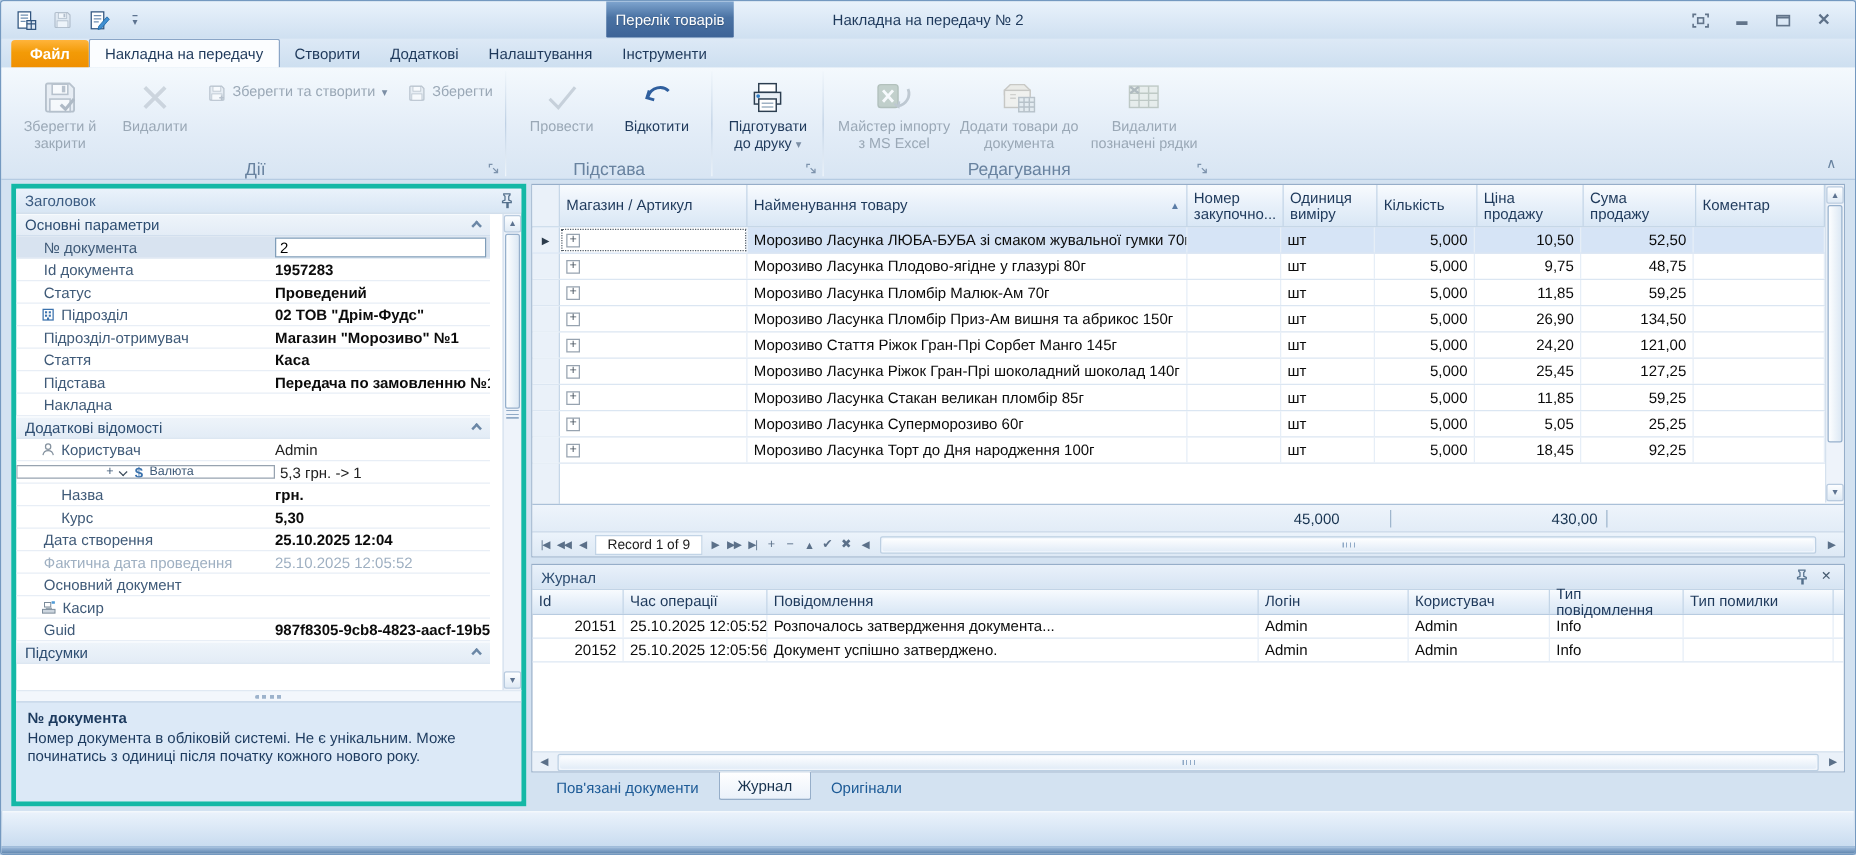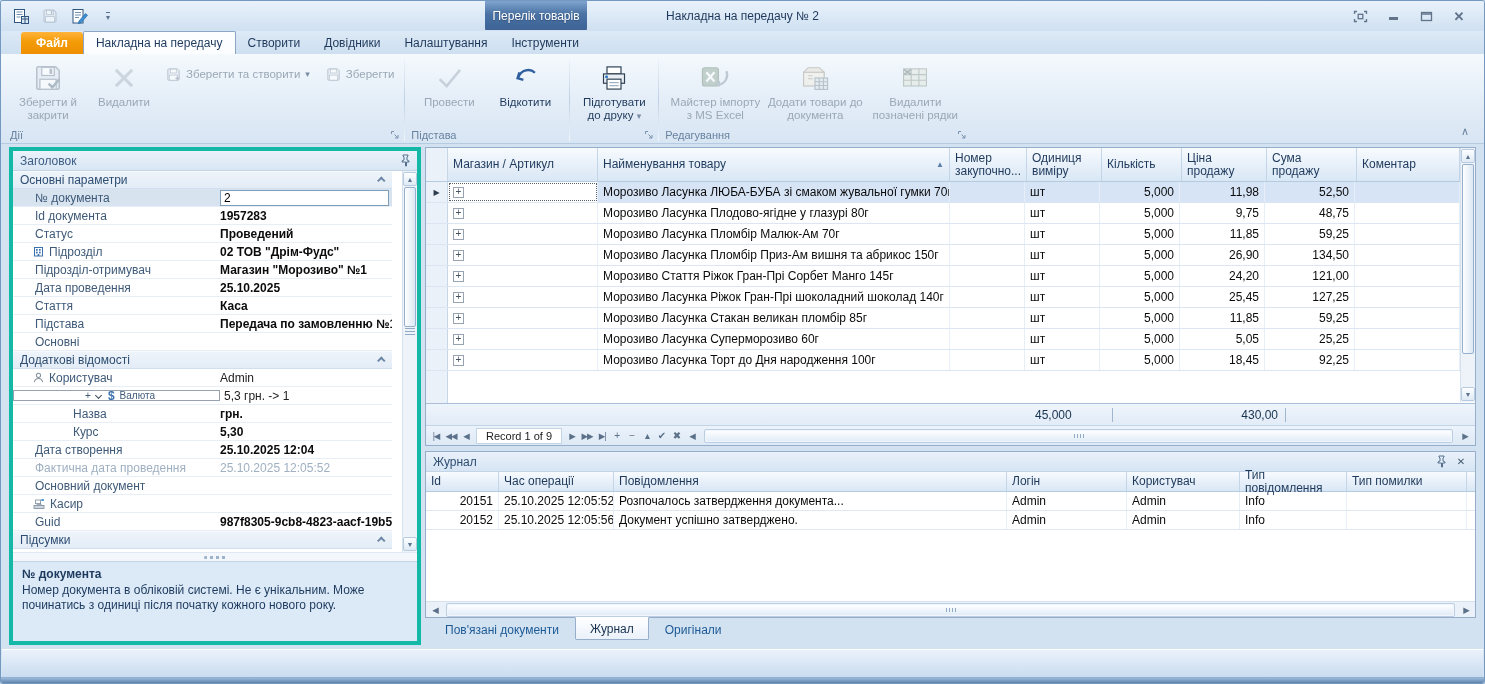--- a/index.html
+++ b/index.html
@@ -15,31 +15,31 @@
   .qat-dd{display:inline-block;border-top:1px solid #5d7focus;border-top:1px solid #5d7390;font-size:8px;color:#5d7390;padding-top:1px;line-height:7px}
   .ctx-tab{position:absolute;left:484px;top:0;height:29px;width:102px;display:flex;align-items:center;justify-content:center;
            color:#fff;background:linear-gradient(#7fa5cf,#4a72a3 45%,#3d6397);border-radius:0 0 1px 1px;font-size:12px;
            text-shadow:0 1px 1px rgba(0,0,0,.25)}
   .title{position:absolute;left:0;right:0;text-align:center;color:#1e395b;pointer-events:none}
   .winbtns{margin-left:auto;display:flex;align-items:center;gap:15px;padding-right:16px;position:relative;z-index:2}
   .winbtn{display:inline-flex;align-items:center;justify-content:center;width:18px;height:16px;color:#5e7189}
   .winbtn.close-x{font-size:13px;font-weight:bold;font-family:"DejaVu Serif","Liberation Serif",serif}
 
   
-  .tabrow{height:23px;flex:0 0 23px;background:linear-gradient(#dde9f6,#cddff0);display:flex;align-items:flex-end;padding-left:20px;position:relative}
+  .tabrow{height:23px;flex:0 0 23px;background:linear-gradient(#dde9f6,#cddff0);display:flex;align-items:flex-end;padding-left:8px;position:relative}
   .tab{height:22px;display:flex;align-items:center;padding:0 12px;color:#1e395b;border-radius:2px 2px 0 0;cursor:default}
   .tab.file{background:linear-gradient(#ffb43b,#f39b07 45%,#ef8f00);color:#fff;font-weight:bold;padding:0 15px;border-radius:3px 3px 0 0}
   .tab.active{background:#fbfdff;border:1px solid #8ba6c7;border-bottom:none;height:23px}
 
   
   .ribbon{height:90px;flex:0 0 90px;background:linear-gradient(#f4f9fd,#e2ecf7 60%,#d8e5f3);border-bottom:1px solid #b5cbe2;
           display:flex;align-items:stretch;padding:1px 4px 0;position:relative}
   .rgroup{display:flex;flex-direction:column;padding:0 1px}
   .rgroup-body{flex:1;display:flex;align-items:flex-start;padding:3px 4px 0}
-  .rgroup-label{height:17px;display:flex;align-items:center;justify-content:flex-start;gap:4px;color:#68829f;font-size:11px;position:relative;padding:0 4px}
+  .rgroup-label{height:17px;display:flex;align-items:center;justify-content:center;gap:4px;color:#68829f;font-size:14px;position:relative;padding:0 4px}
   .launcher{position:absolute;right:2px;bottom:3px}
   .rsep{width:1px;background:linear-gradient(#f0f6fb,#bed0e4,#f0f6fb);margin:2px 1px}
   .bigbtn{width:76px;display:flex;flex-direction:column;align-items:center;text-align:center;font-size:11.5px;line-height:13px;
           padding:2px 2px 0;border-radius:3px;color:#1e395b;cursor:default}
   .bigbtn .bico{height:36px;display:flex;align-items:center;justify-content:center}
   .bigbtn.wide{width:100px}
   .dis{color:#9aa8b6}
   .dis svg{opacity:.55}
   .smallcol{display:flex;justify-content:flex-start;gap:8px;padding-top:6px}
   .smallbtn{display:flex;align-items:center;gap:5px;height:20px;font-size:11.5px;padding:0 4px;border-radius:2px}
@@ -56,21 +56,21 @@
   .lp-header .sp{flex:1}
   .lp-body{flex:1;position:relative;overflow:hidden}
   .lp-rows{margin-right:25px}
   .pgroup{height:18px;background:linear-gradient(#eef4fa,#e3ecf6);display:flex;align-items:center;padding:0 7px;
           color:#2d4d71;border-bottom:1px solid #d2dfee;border-top:1px solid #f6fafd}
   .pgroup .sp{flex:1}
   .prow{height:18px;display:flex;align-items:center;border-bottom:1px solid #e8eef6}
   .prow .lab{flex:0 0 207px;display:flex;align-items:center;gap:5px;padding-left:22px;color:#3f5a78;white-space:nowrap;overflow:hidden}
   .prow .lab.icn{padding-left:20px}
   .prow .lab.exp{padding-left:7px}
-  .prow .lab.ind2{padding-left:60px}
+  .prow .lab.ind2{padding-left:36px}
   .prow .val{flex:1;font-weight:bold;color:#0b0b0b;white-space:nowrap;overflow:hidden}
   .prow .val.nw{font-weight:normal;color:#222}
   .prow.sel{background:#d8e3f0}
   .editbox{flex:1;height:16px;border:1px solid #7f9db9;background:#fff;padding:0 3px;line-height:14px;margin-right:3px;font-weight:normal;color:#000}
   .prow.dim .lab,.prow.dim .val{color:#9fb0c2;font-weight:normal}
   .chu{display:inline-block;width:6px;height:6px;border-left:2px solid #6b87a6;border-top:2px solid #6b87a6;transform:rotate(45deg) translateY(1px)}
   .chd{display:inline-block;width:5px;height:5px;border-left:1.5px solid #3c4c5c;border-top:1.5px solid #3c4c5c;transform:rotate(225deg);margin-right:2px}
   .cur{color:#3b72ad;font-weight:bold;font-size:12px;line-height:10px}
   
   .lp-scroll{position:absolute;top:0;right:0;bottom:0;width:15px;background:#eef3fa;border-left:1px solid #d5e1ee}
@@ -208,21 +208,21 @@
       <span class="winbtn close-x">
           <span>✕</span>
         </span>
     </div>
   </div>
 
   <div class="tabrow">
     <div class="tab file">Файл</div>
     <div class="tab active">Накладна на передачу</div>
     <div class="tab">Створити</div>
-    <div class="tab">Довідники</div>
+    <div class="tab">Додаткові</div>
     <div class="tab">Налаштування</div>
     <div class="tab">Інструменти</div>
   </div>
 
   <div class="ribbon">
 
     <div class="rgroup">
       <div class="rgroup-body">
         <div class="bigbtn dis">
           <span class="bico">
@@ -429,33 +429,29 @@
               </svg>
               <span>Підрозділ</span>
             </span>
             <span class="val">02 ТОВ "Дрім-Фудс"</span>
           </div>
           <div class="prow">
             <span class="lab">Підрозділ-отримувач</span>
               <span class="val">Магазин "Морозиво" №1</span>
           </div>
           <div class="prow">
-            <span class="lab">Дата проведення</span>
-              <span class="val">25.10.2025</span>
-          </div>
-          <div class="prow">
             <span class="lab">Стаття</span>
               <span class="val">Каса</span>
           </div>
           <div class="prow">
             <span class="lab">Підстава</span>
               <span class="val">Передача по замовленню №1</span>
           </div>
           <div class="prow">
-            <span class="lab">Основні</span>
+            <span class="lab">Накладна</span>
               <span class="val"></span>
           </div>
 
           <div class="pgroup">
             <span>Додаткові відомості</span>
               <span class="sp"></span>
               <span class="chu"></span>
           </div>
 
           <div class="prow">
@@ -575,21 +571,21 @@
 
         <div class="g-row sel g-scrollpad">
           <div class="dcell gc0">▶</div>
           <div class="dcell gc1">
               <span class="exp"></span>
             </div>
           <div class="dcell gc2">Морозиво Ласунка ЛЮБА-БУБА зі смаком жувальної гумки 70г</div>
             <div class="dcell gc3"></div>
           <div class="dcell gc4">шт</div>
           <div class="dcell gc5 ral">5,000</div>
-          <div class="dcell gc6 ral">11,98</div>
+          <div class="dcell gc6 ral">10,50</div>
           <div class="dcell gc7 ral">52,50</div>
           <div class="dcell gc8"></div>
         </div>
         <div class="g-row g-scrollpad">
           <div class="dcell gc0"></div>
           <div class="dcell gc1">
               <span class="exp"></span>
             </div>
           <div class="dcell gc2">Морозиво Ласунка Плодово-ягідне у глазурі 80г</div>
             <div class="dcell gc3"></div>

